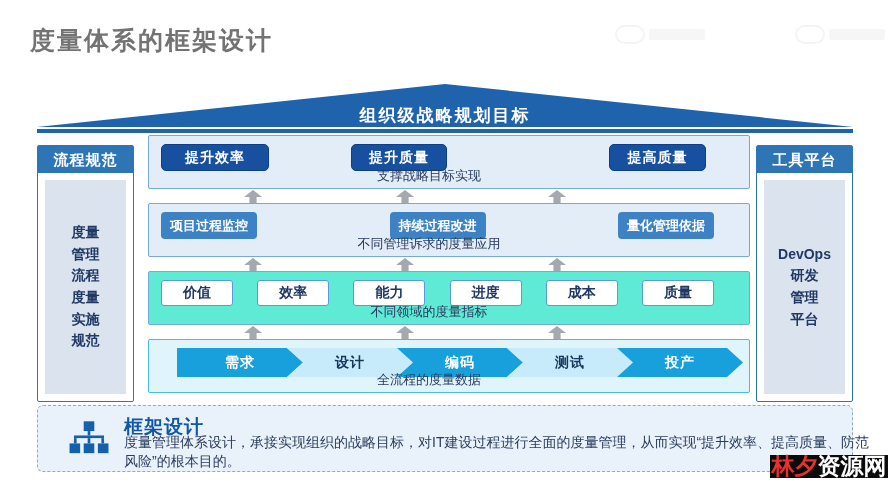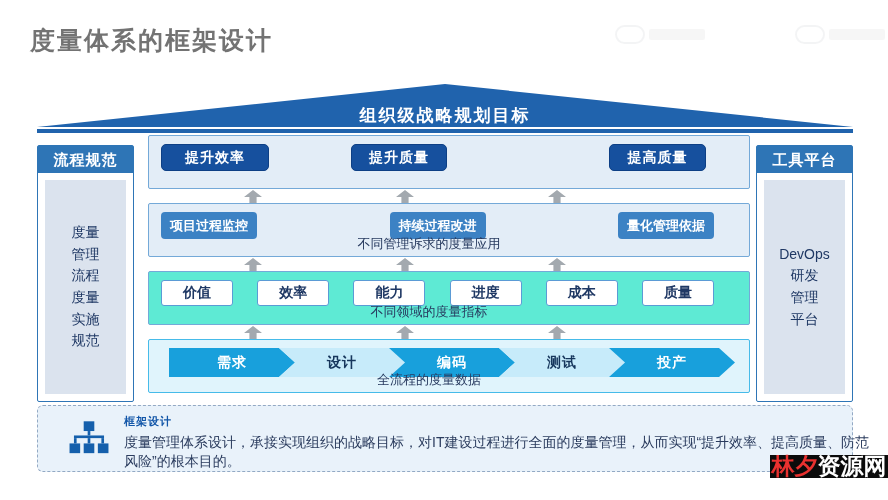--- a/index.html
+++ b/index.html
@@ -36,21 +36,21 @@
   .side-panel.left{left:37px;}
   .side-panel.right{left:756px;}
   .side-header{
     background:#2e75b6;color:#fff;font-size:15px;font-weight:bold;
     text-align:center;line-height:27px;height:27px;letter-spacing:1px;
   }
   .side-body{
     flex:1;margin:7px;background:#dbe3ee;
     display:flex;align-items:center;justify-content:center;
     text-align:center;
-    font-size:14px;font-weight:normal;color:#1f3864;line-height:1.55;
+    font-size:14px;font-weight:bold;color:#1f3864;line-height:1.55;
     white-space:pre-line;
   }
   
   .middle{
     position:absolute;left:148px;top:135px;width:602px;height:274px;padding-left:21px;
   }
   .row{
     position:absolute;left:0;width:602px;height:54px;box-sizing:border-box;
     background:#e3edf7;border:1px solid #74a9d8;border-radius:2px;
   }
@@ -98,21 +98,21 @@
   .chev-strip{
     position:absolute;left:12px;top:8px;display:flex;
   }
   .chev{
     width:126px;height:29px;
     display:flex;align-items:center;justify-content:center;
     font-size:14px;font-weight:bold;letter-spacing:1px;
     clip-path:polygon(0 0,calc(100% - 16px) 0,100% 50%,calc(100% - 16px) 100%,0 100%,16px 50%);
     margin-left:-16px;
   }
-  .chev.first{clip-path:polygon(0 0,calc(100% - 16px) 0,100% 50%,calc(100% - 16px) 100%,0 100%);margin-left:8px;}
+  .chev.first{clip-path:polygon(0 0,calc(100% - 16px) 0,100% 50%,calc(100% - 16px) 100%,0 100%);margin-left:16px;}
   .chev.bright{background:#18a0dc;color:#ffffff;}
   .chev.light{background:#c7ebfa;color:#16365c;}
   
   .arrow-gap{position:absolute;left:0;width:602px;height:13px;}
   .arrow-gap.g1{top:55px;}
   .arrow-gap.g2{top:123px;}
   .arrow-gap.g3{top:191px;}
   .up-arrow{
     position:absolute;top:0;width:18px;height:13px;background:#a3a9af;
     clip-path:polygon(50% 0,100% 54%,70% 54%,70% 100%,30% 100%,30% 54%,0 54%);
@@ -122,21 +122,21 @@
   .up-arrow.a3{left:400px;}
   
   .footer-box{
     position:absolute;left:37px;top:405px;width:816px;height:67px;
     box-sizing:border-box;background:#e9f2fa;
     border:1.5px dashed #93a9c4;border-radius:6px;
   }
   .footer-icon{position:absolute;left:28px;top:13px;}
   .footer-title{
     position:absolute;left:86px;top:8px;
-    font-size:11px;font-weight:bold;color:#1256a8;letter-spacing:1px;
+    font-size:19px;font-weight:bold;color:#1256a8;letter-spacing:1px;
   }
   .footer-body{
     position:absolute;left:86px;top:27px;width:748px;
     font-size:14px;color:#2b3c5e;line-height:1.35;
   }
   
   .badge{
     position:absolute;right:0;top:455px;width:118px;height:23px;
     background:#0b0b0b;display:flex;align-items:center;justify-content:center;
     font-size:23px;font-weight:bold;letter-spacing:0px;
@@ -211,20 +211,21 @@
 管理
 平台</div>
 </div>
 
 <div class="middle">
 
   <div class="row r1">
     <div class="btn-dark b1">提升效率</div>
     <div class="btn-dark b2">提升质量</div>
     <div class="btn-dark b3">提高质量</div>
+    <div class="row-caption">支撑战略目标实现</div>
   </div>
 
   <div class="arrow-gap g1">
     <span class="up-arrow a1"></span>
     <span class="up-arrow a2"></span>
     <span class="up-arrow a3"></span>
   </div>
 
   <div class="row r2">
     <div class="row2-strip">

